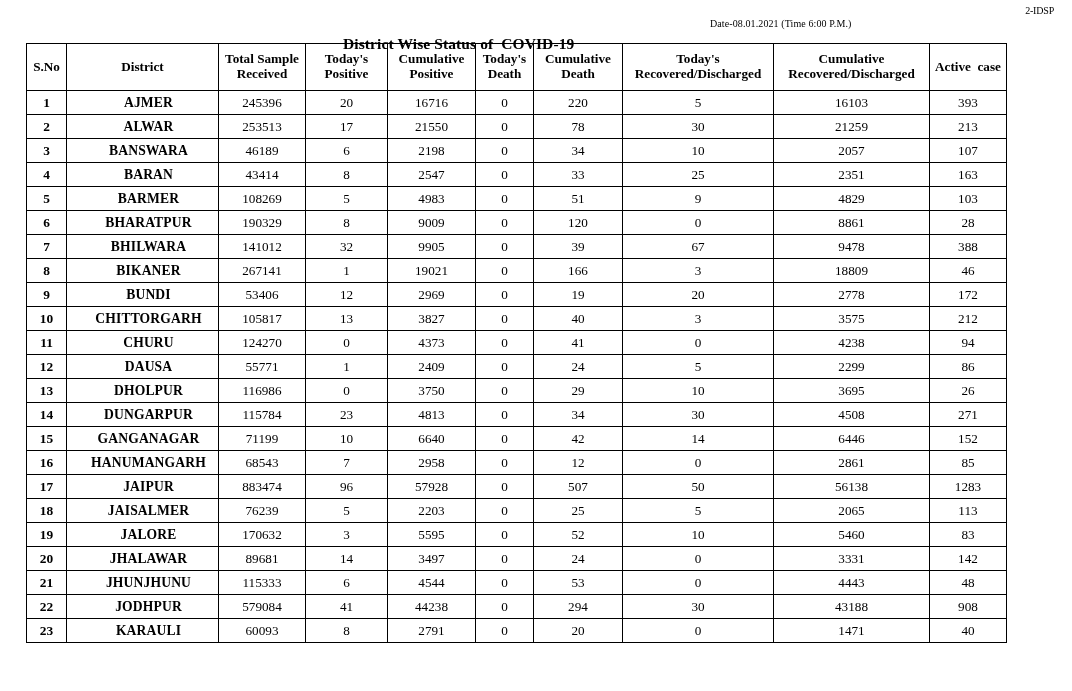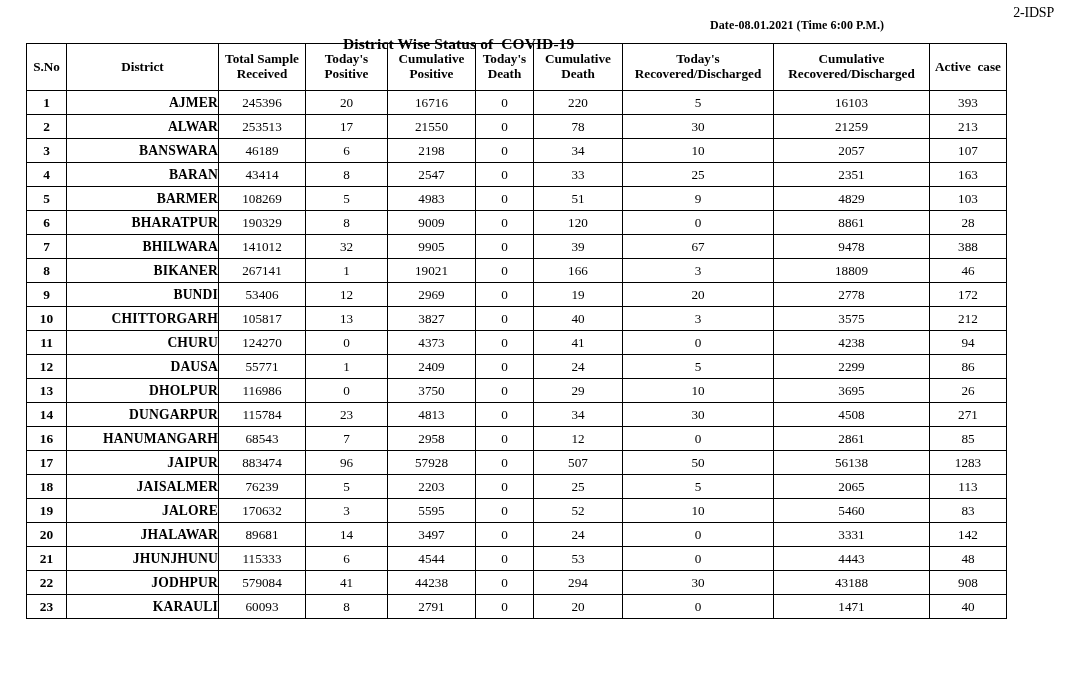--- a/index.html
+++ b/index.html
@@ -20,21 +20,21 @@
     position: relative;
     width: 1072px;
     height: 691px;
   }
 
   
   .corner-stamp {
     position: absolute;
     top: 5px;
     right: 18px;
-    font-size: 14px;
+    font-size: 10px;
     font-family: "Liberation Serif", "DejaVu Serif", serif;
     font-weight: 400;
     letter-spacing: -0.2px;
     white-space: nowrap;
   }
 
   
   .header-line {
     position: absolute;
     top: 18px;
@@ -49,22 +49,22 @@
     font-size: 15.5px;
     font-weight: bold;
     white-space: pre;
     letter-spacing: 0.1px;
     margin-top: 17px;
   }
   .doc-date {
     position: absolute;
     left: 684px;
     top: 0;
-    font-size: 12px;
-    font-weight: bold;
+    font-size: 10px;
+    font-weight: normal;
     white-space: pre;
     letter-spacing: 0.1px;
   }
 
   
   .table-wrap {
     position: absolute;
     left: 26px;
     top: 43px;
     width: 980px;
@@ -93,21 +93,21 @@
   tbody td {
     height: 23px;
     text-align: center;
     font-size: 13.6px;
   }
   tbody td.sno {
     font-weight: bold;
     font-size: 13.4px;
   }
   tbody td.district {
-    text-align: right;
+    text-align: center;
     font-weight: bold;
     padding-left: 12px;
     font-size: 13.6px;
     letter-spacing: 0.15px;
     margin-top: 24px;
   }
 
   
   col.c-sno        { width: 40px;  }
   col.c-district   { width: 152px; }
@@ -323,20 +323,32 @@
             <td>115784</td>
             <td>23</td>
             <td>4813</td>
             <td>0</td>
             <td>34</td>
             <td>30</td>
             <td>4508</td>
             <td>271</td>
           </tr>
           <tr>
+            <td class="sno">15</td>
+            <td class="district">GANGANAGAR</td>
+            <td>71199</td>
+            <td>10</td>
+            <td>6640</td>
+            <td>0</td>
+            <td>42</td>
+            <td>14</td>
+            <td>6446</td>
+            <td>152</td>
+          </tr>
+          <tr>
             <td class="sno">16</td>
             <td class="district">HANUMANGARH</td>
             <td>68543</td>
             <td>7</td>
             <td>2958</td>
             <td>0</td>
             <td>12</td>
             <td>0</td>
             <td>2861</td>
             <td>85</td>

